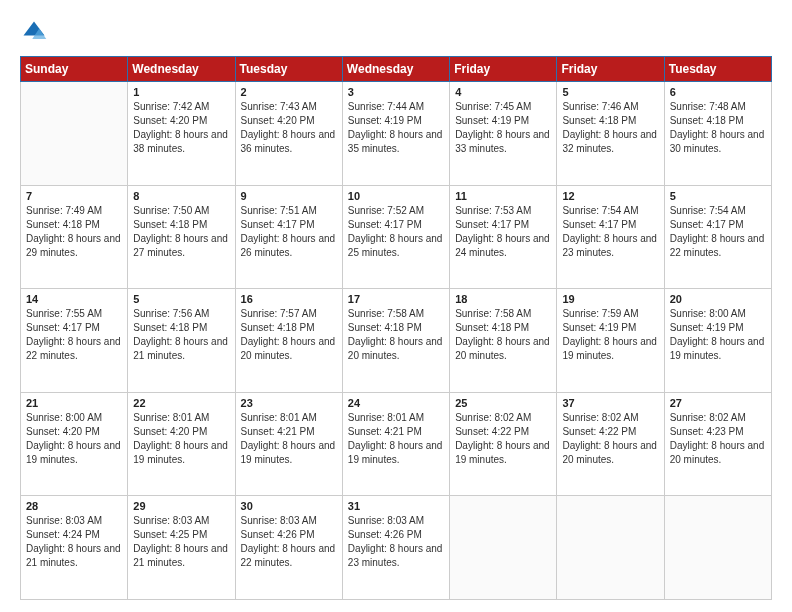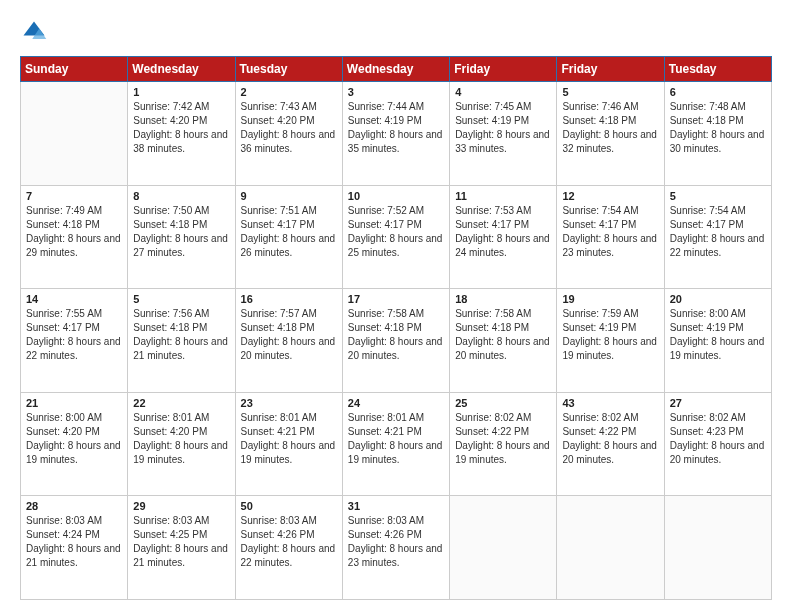--- a/index.html
+++ b/index.html
@@ -228,39 +228,39 @@
           </td>
           <td>
             <span class="day-num">24</span>
             <div class="day-info">Sunrise: 8:01 AM<br>Sunset: 4:21 PM<br>Daylight: 8 hours and 19 minutes.</div>
           </td>
           <td>
             <span class="day-num">25</span>
             <div class="day-info">Sunrise: 8:02 AM<br>Sunset: 4:22 PM<br>Daylight: 8 hours and 19 minutes.</div>
           </td>
           <td>
-            <span class="day-num">43</span>
+            <span class="day-num">37</span>
             <div class="day-info">Sunrise: 8:02 AM<br>Sunset: 4:22 PM<br>Daylight: 8 hours and 20 minutes.</div>
           </td>
           <td>
             <span class="day-num">27</span>
             <div class="day-info">Sunrise: 8:02 AM<br>Sunset: 4:23 PM<br>Daylight: 8 hours and 20 minutes.</div>
           </td>
         </tr>
         <tr>
           <td>
             <span class="day-num">28</span>
             <div class="day-info">Sunrise: 8:03 AM<br>Sunset: 4:24 PM<br>Daylight: 8 hours and 21 minutes.</div>
           </td>
           <td>
             <span class="day-num">29</span>
             <div class="day-info">Sunrise: 8:03 AM<br>Sunset: 4:25 PM<br>Daylight: 8 hours and 21 minutes.</div>
           </td>
           <td>
-            <span class="day-num">50</span>
+            <span class="day-num">30</span>
             <div class="day-info">Sunrise: 8:03 AM<br>Sunset: 4:26 PM<br>Daylight: 8 hours and 22 minutes.</div>
           </td>
           <td>
             <span class="day-num">31</span>
             <div class="day-info">Sunrise: 8:03 AM<br>Sunset: 4:26 PM<br>Daylight: 8 hours and 23 minutes.</div>
           </td>
           <td class="empty"></td>
           <td class="empty"></td>
           <td class="empty"></td>
         </tr>

